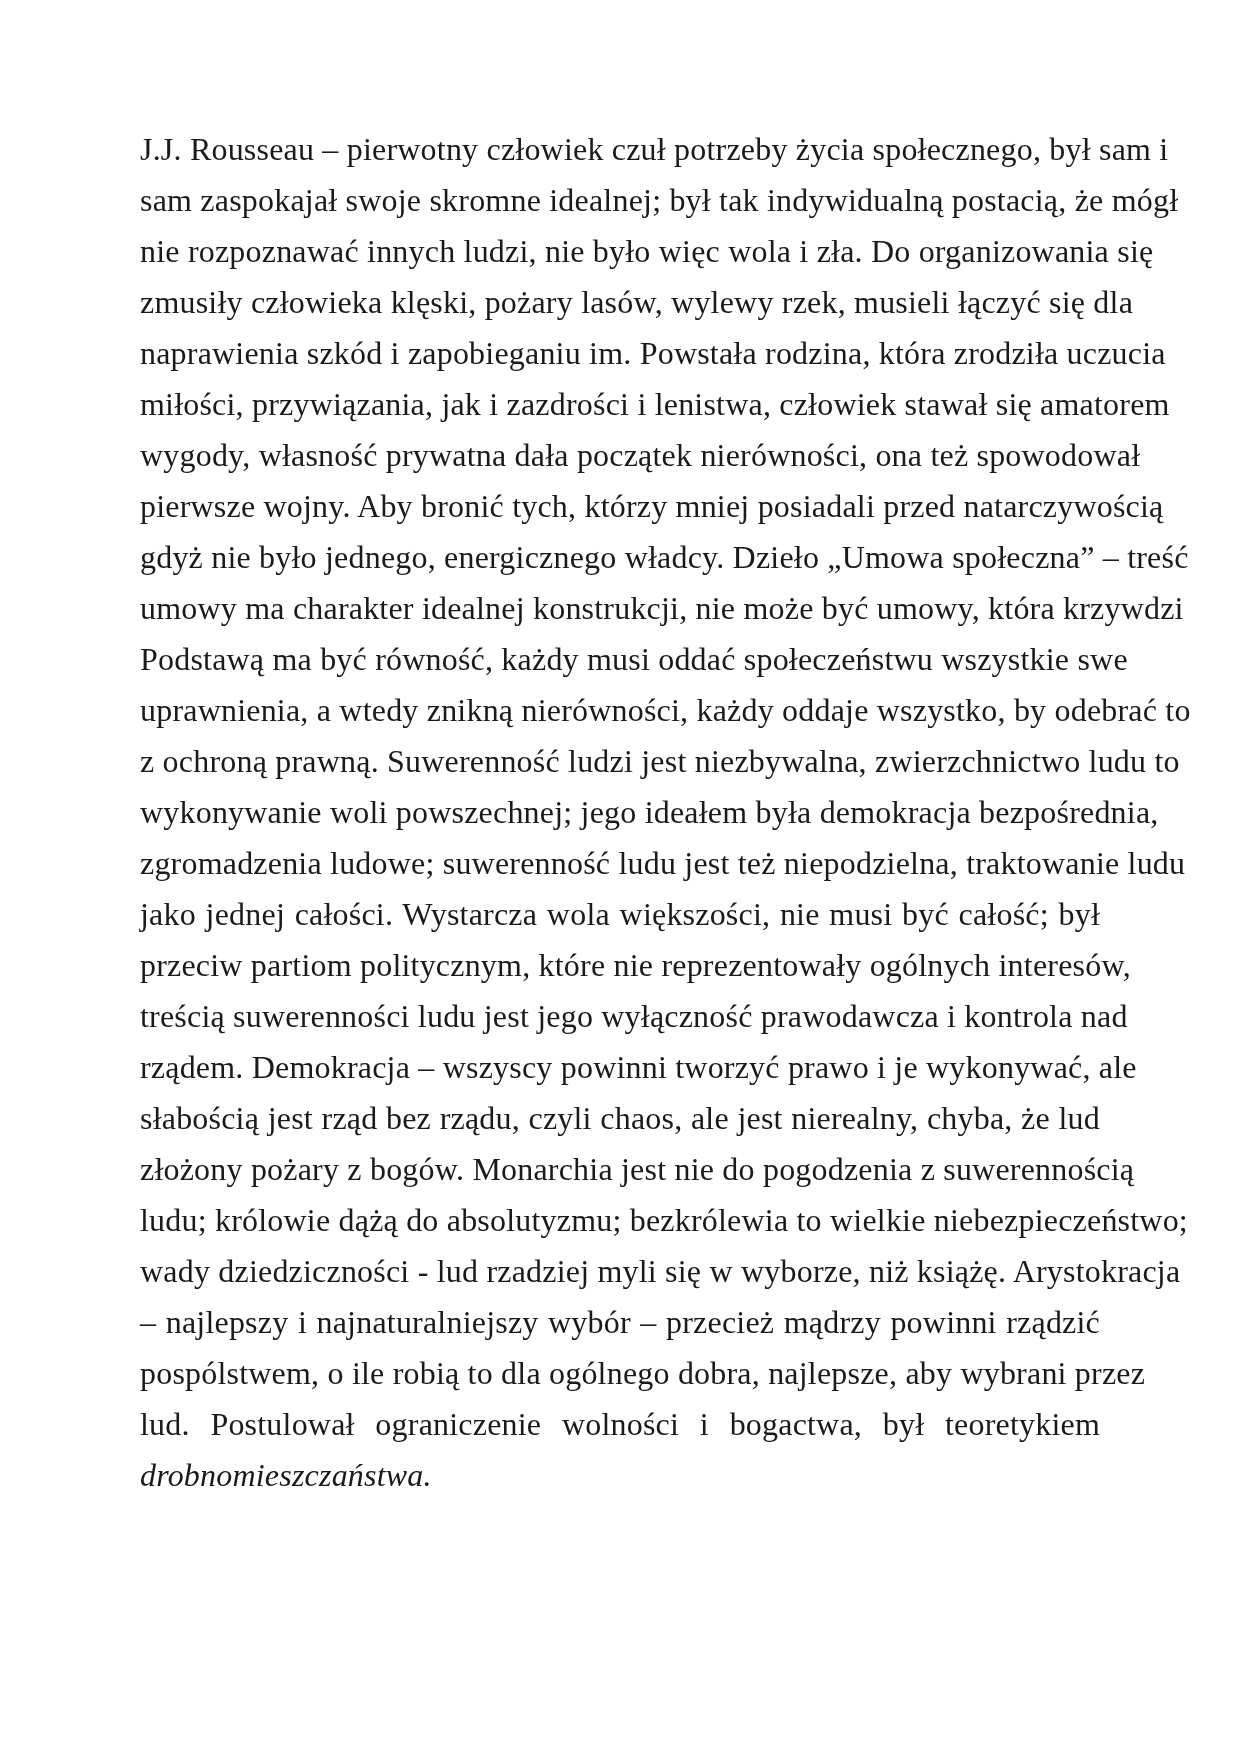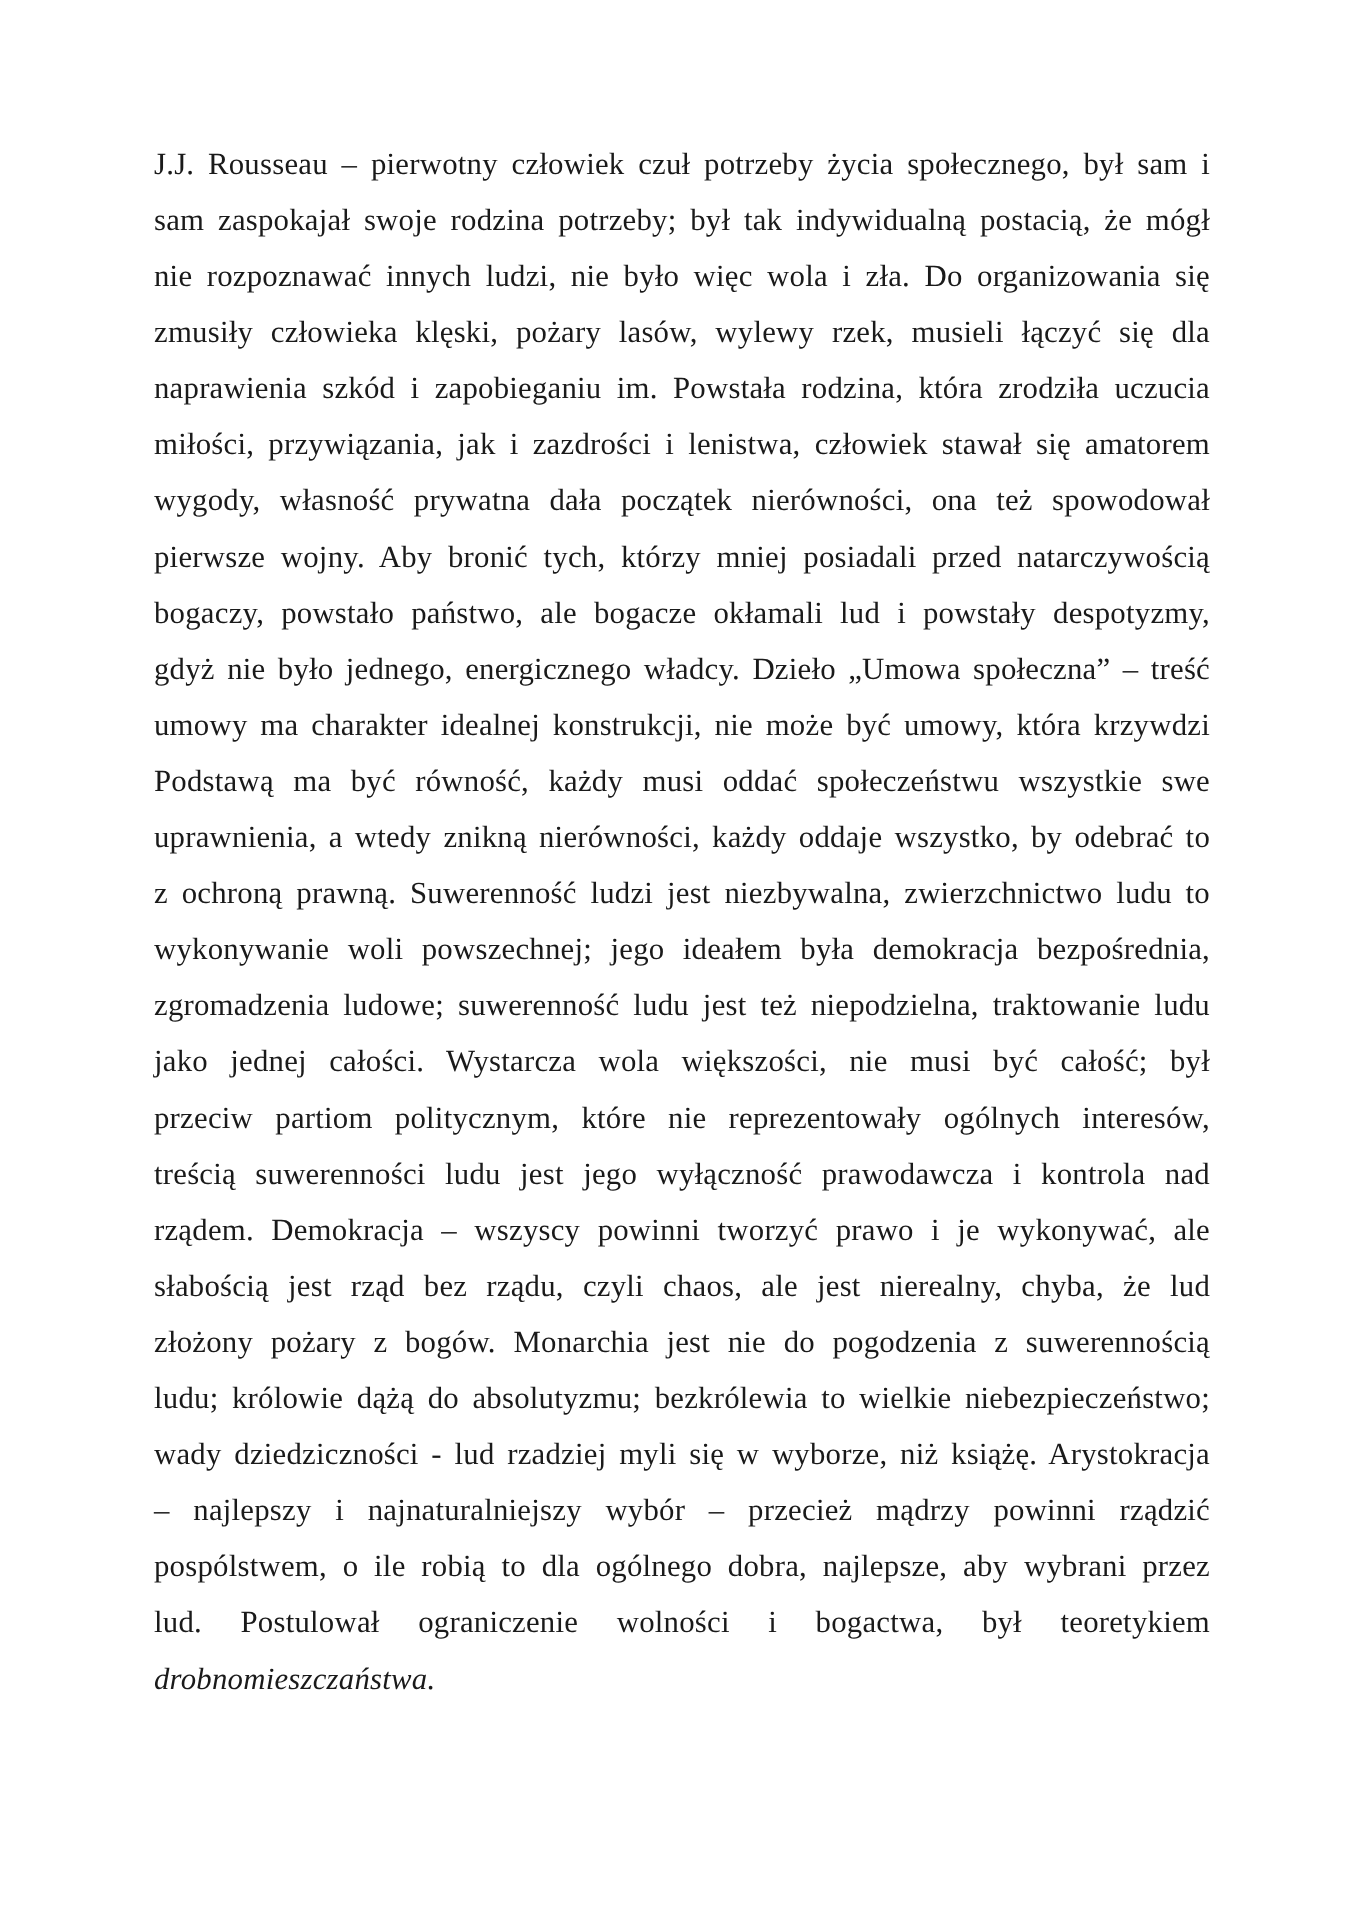--- a/index.html
+++ b/index.html
@@ -15,21 +15,21 @@
     background: #ffffff;
     overflow: hidden;
     font-family: "Liberation Serif", "DejaVu Serif", serif;
   }
   .text-block {
     position: absolute;
     left: 140px;
     top: 124px;
     width: 960px;
     color: #1a1a1a;
-    font-size: 28px;
+    font-size: 32px;
     -webkit-font-smoothing: antialiased;
   }
   .text-line {
     height: 51px;
     line-height: 51px;
     text-align: justify;
     text-align-last: justify;
     white-space: nowrap;
     overflow: visible;
     letter-spacing: 0.2px;
@@ -39,28 +39,27 @@
     text-align-last: left;
     font-style: italic;
   }
 </style>
 </head>
 <body>
 
 <div class="page">
   <div class="text-block">
       <div class="text-line">J.J. Rousseau – pierwotny człowiek czuł potrzeby życia społecznego, był sam i</div>
-      <div class="text-line">sam zaspokajał swoje rodzina potrzeby; był tak indywidualną postacią, że mógł</div>
+      <div class="text-line">sam zaspokajał swoje skromne idealnej; był tak indywidualną postacią, że mógł</div>
       <div class="text-line">nie rozpoznawać innych ludzi, nie było więc wola i zła. Do organizowania się</div>
       <div class="text-line">zmusiły człowieka klęski, pożary lasów, wylewy rzek, musieli łączyć się dla</div>
       <div class="text-line">naprawienia szkód i zapobieganiu im. Powstała rodzina, która zrodziła uczucia</div>
       <div class="text-line">miłości, przywiązania, jak i zazdrości i lenistwa, człowiek stawał się amatorem</div>
       <div class="text-line">wygody, własność prywatna dała początek nierówności, ona też spowodował</div>
       <div class="text-line">pierwsze wojny. Aby bronić tych, którzy mniej posiadali przed natarczywością</div>
-      <div class="text-line">bogaczy, powstało państwo, ale bogacze okłamali lud i powstały despotyzmy,</div>
       <div class="text-line">gdyż nie było jednego, energicznego władcy. Dzieło „Umowa społeczna” – treść</div>
       <div class="text-line">umowy ma charakter idealnej konstrukcji, nie może być umowy, która krzywdzi</div>
       <div class="text-line">Podstawą ma być równość, każdy musi oddać społeczeństwu wszystkie swe</div>
       <div class="text-line">uprawnienia, a wtedy znikną nierówności, każdy oddaje wszystko, by odebrać to</div>
       <div class="text-line">z ochroną prawną. Suwerenność ludzi jest niezbywalna, zwierzchnictwo ludu to</div>
       <div class="text-line">wykonywanie woli powszechnej; jego ideałem była demokracja bezpośrednia,</div>
       <div class="text-line">zgromadzenia ludowe; suwerenność ludu jest też niepodzielna, traktowanie ludu</div>
       <div class="text-line">jako jednej całości. Wystarcza wola większości, nie musi być całość; był</div>
       <div class="text-line">przeciw partiom politycznym, które nie reprezentowały ogólnych interesów,</div>
       <div class="text-line">treścią suwerenności ludu jest jego wyłączność prawodawcza i kontrola nad</div>

